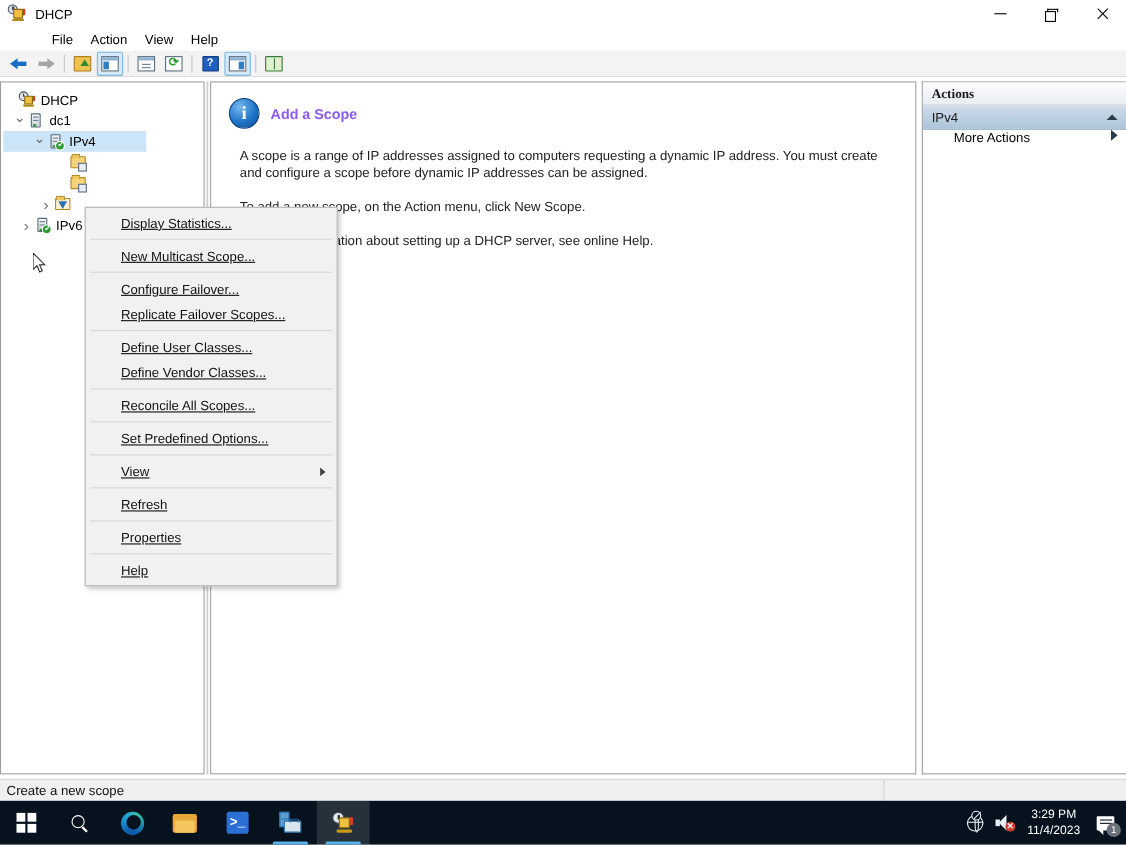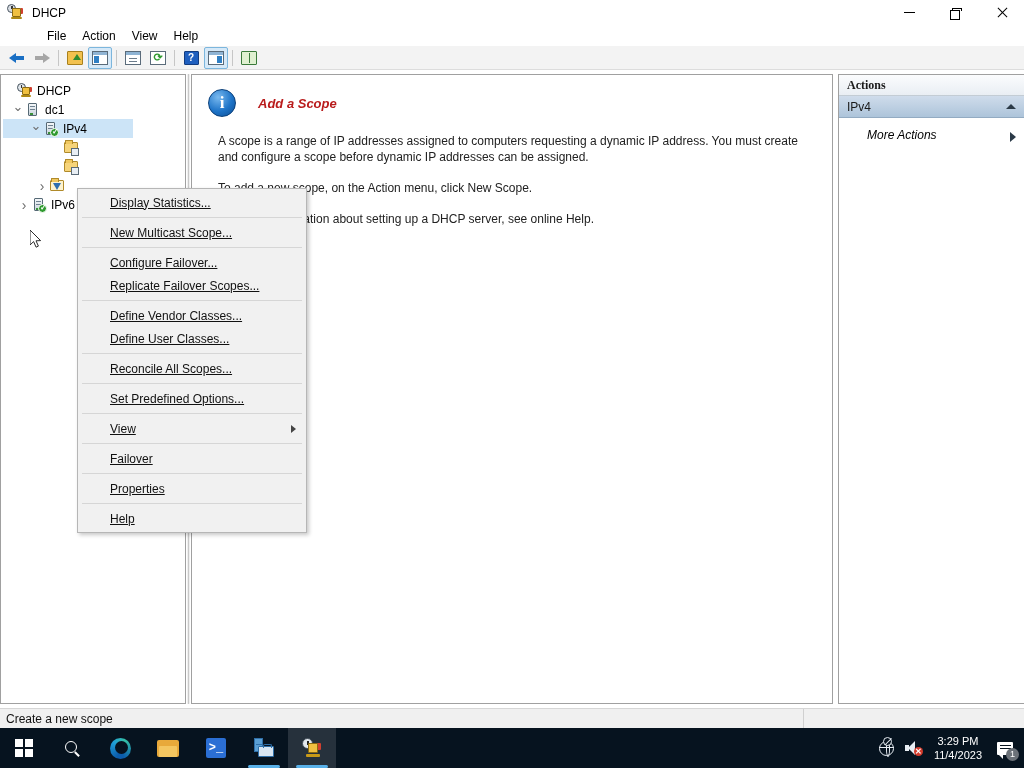--- a/index.html
+++ b/index.html
@@ -248,21 +248,21 @@
     display: flex; align-items: center; padding: 14px 0 0 16px;
   }
   .info-icon {
     width: 28px; height: 28px; border-radius: 50%; flex: none;
     background: radial-gradient(circle at 35% 28%, #79b9ef 0%, #1e74c8 55%, #0c4c92 100%);
     border: 1px solid #0a3f7a;
     display: flex; align-items: center; justify-content: center;
     color: #ffffff; font-size: 17px; font-weight: bold; font-family: "Liberation Serif", serif;
   }
   .scope-title {
-    margin-left: 22px; font-size: 13px; font-weight: bold; color: #b91c1c; font-style: italic;
+    margin-left: 10px; font-size: 13px; font-weight: bold; color: #8b5cf6;
   }
   .scope-body { padding: 16px 24px 0 26px; font-size: 12px; color: #222; }
   .scope-body p { margin-bottom: 15px; line-height: 16px; }
 
   
   .actions-pane {
     position: absolute; left: 838px; top: 4px; width: 186px; height: 630px;
     background: #ffffff; border: 1px solid #a0a0a0; border-right: none;
   }
   .actions-header {
@@ -276,22 +276,22 @@
     border-bottom: 1px solid #93abc2;
     display: flex; align-items: center; padding: 0 8px;
     font-size: 12px; color: #1a1a1a;
   }
   .actions-section .lbl { flex: 1; }
   .caret-up {
     width: 0; height: 0; border-left: 5px solid transparent; border-right: 5px solid transparent;
     border-bottom: 5px solid #2b3a47;
   }
   .action-item {
-    height: 24px; display: flex; align-items: flex-end; padding: 0 8px 0 28px;
-    font-size: 12px; color: #000; font-style: italic;
+    height: 24px; display: flex; align-items: flex-start; padding: 0 8px 0 28px;
+    font-size: 12px; color: #000;
   }
   .action-item .lbl { flex: 1; }
   .caret-right {
     width: 0; height: 0; border-top: 5px solid transparent; border-bottom: 5px solid transparent;
     border-left: 6px solid #2b3a47;
   }
 
   
   .ctx-menu {
     position: absolute; left: 77px; top: 118px; width: 230px;
@@ -636,41 +636,41 @@
         </div>
       <div class="ctx-sep"></div>
       <div class="ctx-item">
           <span class="lbl">Configure Failover...</span>
         </div>
       <div class="ctx-item">
           <span class="lbl">Replicate Failover Scopes...</span>
         </div>
       <div class="ctx-sep"></div>
       <div class="ctx-item">
+          <span class="lbl">Define User Classes...</span>
+        </div>
+      <div class="ctx-item">
           <span class="lbl">Define Vendor Classes...</span>
-        </div>
-      <div class="ctx-item">
-          <span class="lbl">Define User Classes...</span>
         </div>
       <div class="ctx-sep"></div>
       <div class="ctx-item">
           <span class="lbl">Reconcile All Scopes...</span>
         </div>
       <div class="ctx-sep"></div>
       <div class="ctx-item">
           <span class="lbl">Set Predefined Options...</span>
         </div>
       <div class="ctx-sep"></div>
       <div class="ctx-item">
         <span class="lbl">View</span>
         <span class="ctx-sub"></span>
       </div>
       <div class="ctx-sep"></div>
       <div class="ctx-item">
-          <span class="lbl">Failover</span>
+          <span class="lbl">Refresh</span>
         </div>
       <div class="ctx-sep"></div>
       <div class="ctx-item">
           <span class="lbl">Properties</span>
         </div>
       <div class="ctx-sep"></div>
       <div class="ctx-item">
           <span class="lbl">Help</span>
         </div>
     </div>

